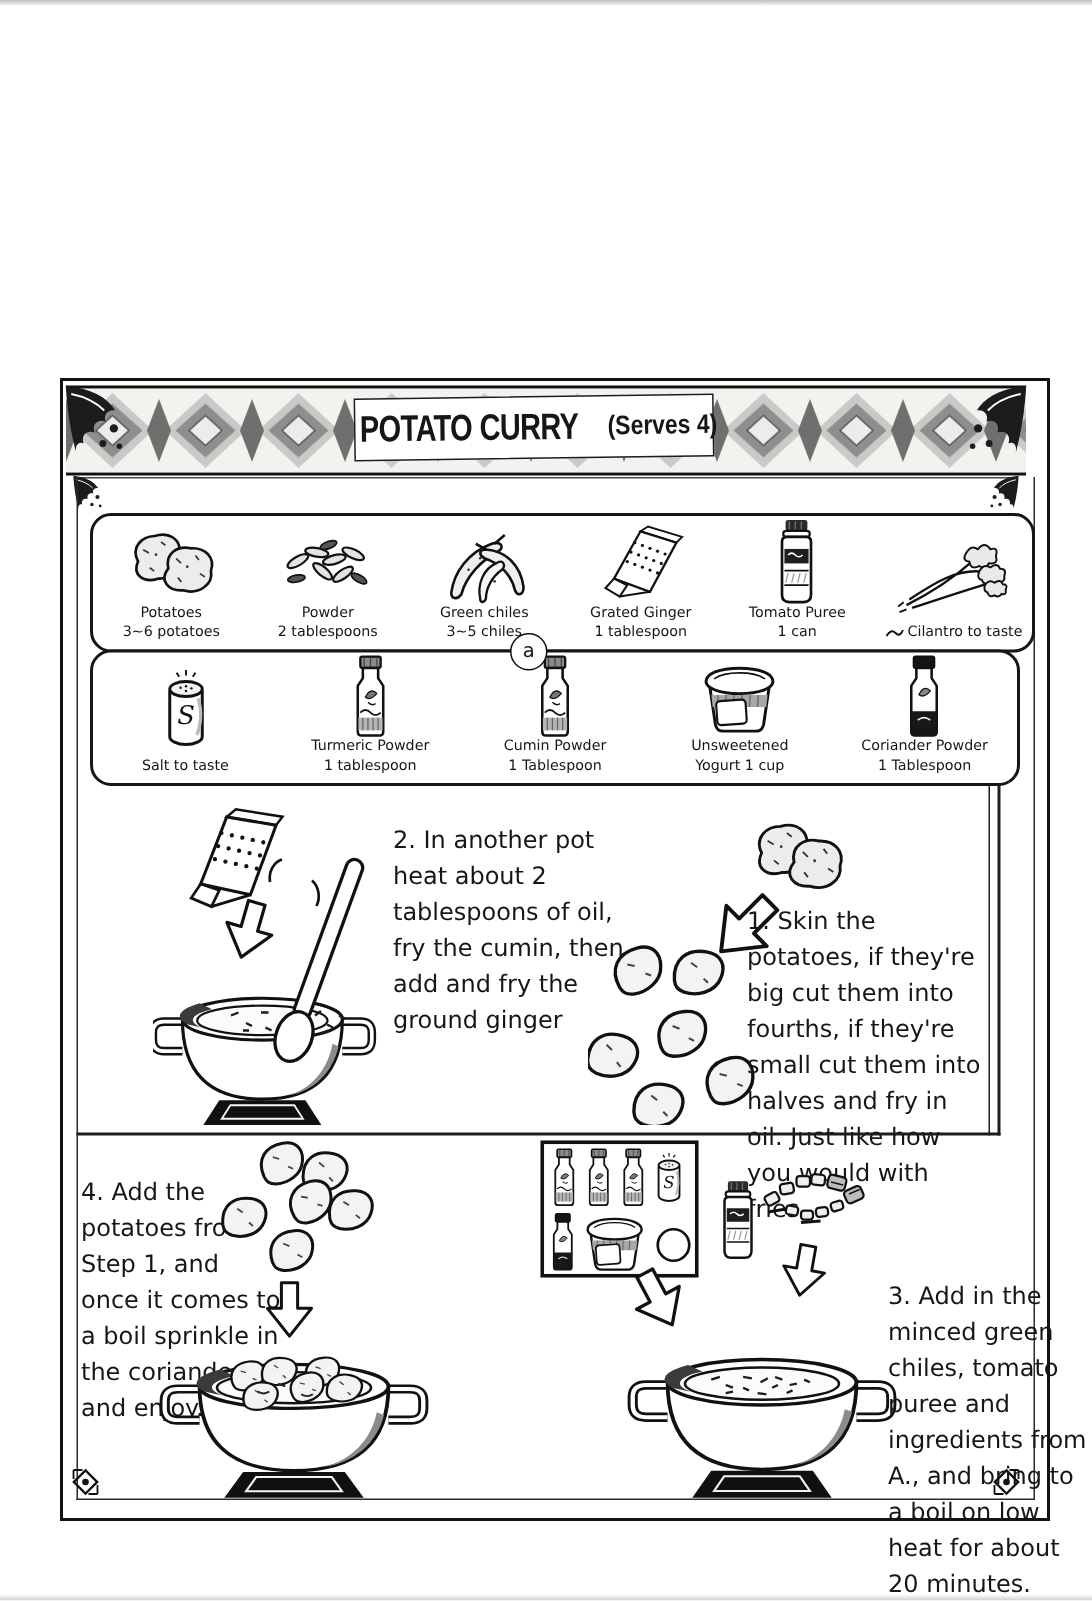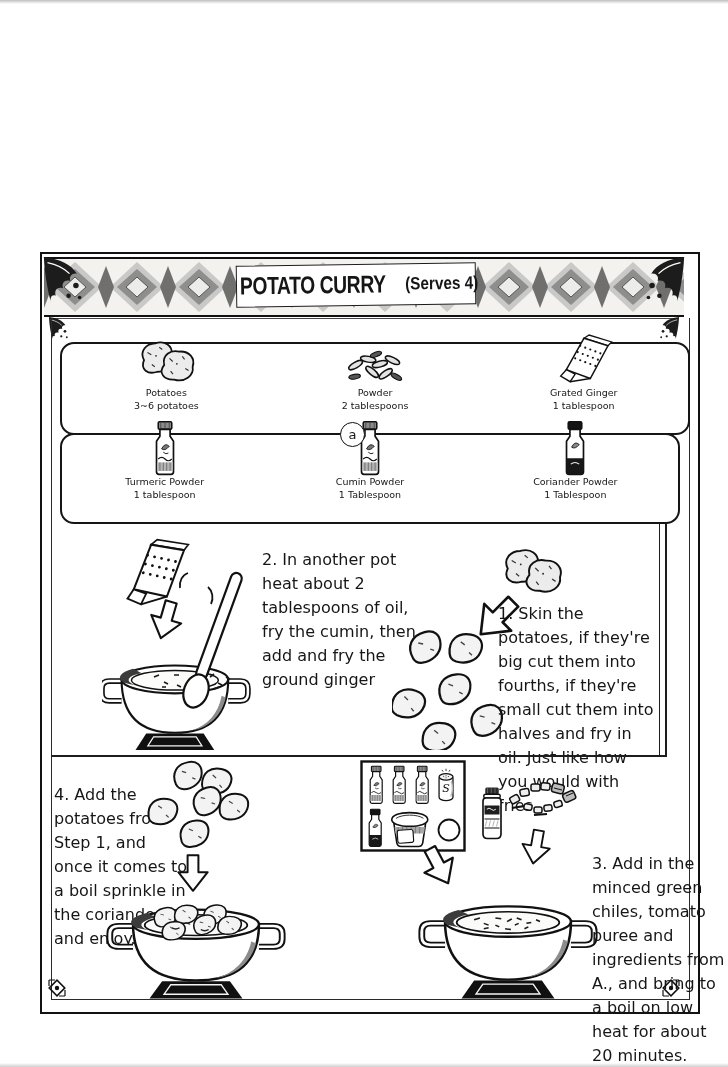--- a/index.html
+++ b/index.html
@@ -12,21 +12,21 @@
   #banner{left:44px;top:257px;width:640px;height:56px;border-top:2px solid #111;border-bottom:2px solid #111;overflow:hidden;}
   #banner-underline{left:50px;top:318px;width:628px;height:1px;background:#444;}
   #title-patch{left:236px;top:264px;width:238px;height:40px;background:#fff;border:1px solid #1c1c1c;
       display:flex;align-items:center;justify-content:center;gap:5px;transform:rotate(-0.8deg);}
   #title-patch .t1{font-family:"Liberation Sans",sans-serif;font-weight:bold;font-size:22px;letter-spacing:-0.5px;
       display:inline-block;transform:scale(0.88,1.12);white-space:nowrap;}
   #title-patch .t2{font-family:"Liberation Sans",sans-serif;font-weight:bold;font-size:17px;
       display:inline-block;transform:scale(0.9,1.05);white-space:nowrap;}
   
   .ingbox{border:2px solid #151515;border-radius:14px;background:#fff;display:flex;align-items:stretch;}
-  .cell{flex:1;display:flex;flex-direction:column;align-items:center;justify-content:flex-end;padding:4px 1px 21px;}
+  .cell{flex:1;display:flex;flex-direction:column;align-items:center;justify-content:flex-end;padding:4px 1px 5px;}
   .ic{flex:1;display:flex;align-items:center;justify-content:center;}
   .lbl{text-align:center;font-size:9.5px;line-height:1.3;letter-spacing:0;}
   .lbl span{display:block;}
   #group-a{left:340px;top:422px;width:23px;height:23px;border:1.8px solid #111;border-radius:50%;background:#fff;
       display:flex;align-items:center;justify-content:center;font-size:13px;z-index:5;}
   
   .step{font-size:16px;line-height:1.5;text-align:left;}
   
   .vline{background:#1d1d1d;}
   
@@ -226,53 +226,129 @@
       </g>
     </svg>
       </div>
     <div class="lbl">
         <span>Powder</span>
         <span>2 tablespoons</span>
       </div>
   </div>
   <div class="cell">
     <div class="ic">
+        <svg width="66" height="54" viewBox="0 0 66 56">
+      <path d="M10,48 C12,33 22,20 38,14 C44,12 47,16 43,19 C31,25 20,37 17,49 C14,53 10,52 10,48 Z" fill="#eee" stroke="#111" stroke-width="1.8"></path>
+      <path d="M40,14 l7,-6" stroke="#111" stroke-width="1.8" fill="none"></path>
+      <path d="M60,44 C58,29 48,19 34,18 C29,18 29,22 33,24 C45,28 52,37 54,46 C56,51 60,49 60,44 Z" fill="#eee" stroke="#111" stroke-width="1.8"></path>
+      <path d="M34,18 l-7,-4" stroke="#111" stroke-width="1.8" fill="none"></path>
+      <path d="M30,52 C28,42 32,31 42,27 C46,25 48,29 45,32 C38,37 34,45 34,52 C33,55 30,55 30,52 Z" fill="#f5f5f5" stroke="#111" stroke-width="1.6"></path>
+      <g fill="#333">
+            <circle cx="22" cy="32" r="0.9"></circle>
+            <circle cx="30" cy="24" r="0.9"></circle>
+            <circle cx="48" cy="34" r="0.9"></circle>
+            <circle cx="40" cy="40" r="0.9"></circle>
+          </g>
+    </svg>
+      </div>
+    <div class="lbl">
+        <span>Green chiles</span>
+        <span>3~5 chiles</span>
+      </div>
+  </div>
+  <div class="cell">
+    <div class="ic">
         <svg width="58" height="56" viewBox="0 0 92 86">
           <use href="#sym-grater" width="92" height="86"></use>
         </svg>
       </div>
     <div class="lbl">
         <span>Grated Ginger</span>
         <span>1 tablespoon</span>
       </div>
   </div>
+  <div class="cell">
+    <div class="ic">
+        <svg width="34" height="58" viewBox="0 0 40 72">
+          <use href="#sym-jar" width="40" height="72"></use>
+        </svg>
+      </div>
+    <div class="lbl">
+        <span>Tomato Puree</span>
+        <span>1 can</span>
+      </div>
+  </div>
+  <div class="cell">
+    <div class="ic">
+        <svg width="80" height="54" viewBox="0 0 84 58">
+      <path d="M8,52 C24,44 40,34 56,20 M10,48 C28,36 44,26 62,28 M12,54 C30,48 48,42 68,36" stroke="#111" stroke-width="1.7" fill="none"></path>
+      <path d="M6,50 l-4,3 M8,55 l-5,2" stroke="#111" stroke-width="1.4" fill="none"></path>
+      <g fill="#e9e9e9" stroke="#111" stroke-width="1.4">
+        <path d="M50,16 q4,-8 9,-4 q5,-6 9,0 q6,-2 4,5 q2,6 -5,5 q-2,5 -7,2 q-6,3 -7,-3 q-5,-1 -3,-5 Z"></path>
+        <path d="M60,28 q3,-6 8,-3 q5,-4 7,1 q5,0 3,5 q1,5 -4,4 q-2,4 -6,1 q-5,2 -6,-2 q-4,-1 -2,-6 Z"></path>
+        <path d="M64,38 q3,-5 7,-2 q4,-3 6,1 q4,0 2,4 q1,4 -3,3 q-2,3 -5,1 q-4,2 -5,-2 q-3,-1 -2,-5 Z"></path>
+      </g>
+    </svg>
+      </div>
+    <div class="lbl">
+      <span style="display:flex;align-items:center;justify-content:center;gap:2px;">
+        <svg width="13" height="8" viewBox="0 0 13 8">
+            <path d="M1,6 Q4,1 7,4 T12,2" stroke="#111" stroke-width="1.3" fill="none"></path>
+          </svg>
+        <span>Cilantro to taste</span>
+      </span>
+      <span></span>
+    </div>
+  </div>
 </div>
 
 <div class="abs" id="group-a">a</div>
 <div class="abs ingbox" style="left:60px;top:433px;width:616px;height:87px;">
   <div class="cell">
     <div class="ic">
+        <svg width="36" height="56" viewBox="0 0 38 62">
+          <use href="#sym-salt" width="38" height="62"></use>
+        </svg>
+      </div>
+    <div class="lbl">
+        <span>Salt to taste</span>
+        <span></span>
+      </div>
+  </div>
+  <div class="cell">
+    <div class="ic">
         <svg width="30" height="56" viewBox="0 0 34 66">
           <use href="#sym-bottle" width="34" height="66"></use>
         </svg>
       </div>
     <div class="lbl">
         <span>Turmeric Powder</span>
         <span>1 tablespoon</span>
       </div>
   </div>
   <div class="cell">
     <div class="ic">
         <svg width="30" height="56" viewBox="0 0 34 66">
           <use href="#sym-bottle" width="34" height="66"></use>
         </svg>
       </div>
     <div class="lbl">
         <span>Cumin Powder</span>
         <span>1 Tablespoon</span>
+      </div>
+  </div>
+  <div class="cell">
+    <div class="ic">
+        <svg width="60" height="50" viewBox="0 0 66 56">
+          <use href="#sym-yogurt" width="66" height="56"></use>
+        </svg>
+      </div>
+    <div class="lbl">
+        <span>Unsweetened</span>
+        <span>Yogurt 1 cup</span>
       </div>
   </div>
   <div class="cell">
     <div class="ic">
         <svg width="30" height="56" viewBox="0 0 34 66">
           <use href="#sym-bottle-dark" width="34" height="66"></use>
         </svg>
       </div>
     <div class="lbl">
         <span>Coriander Powder</span>

